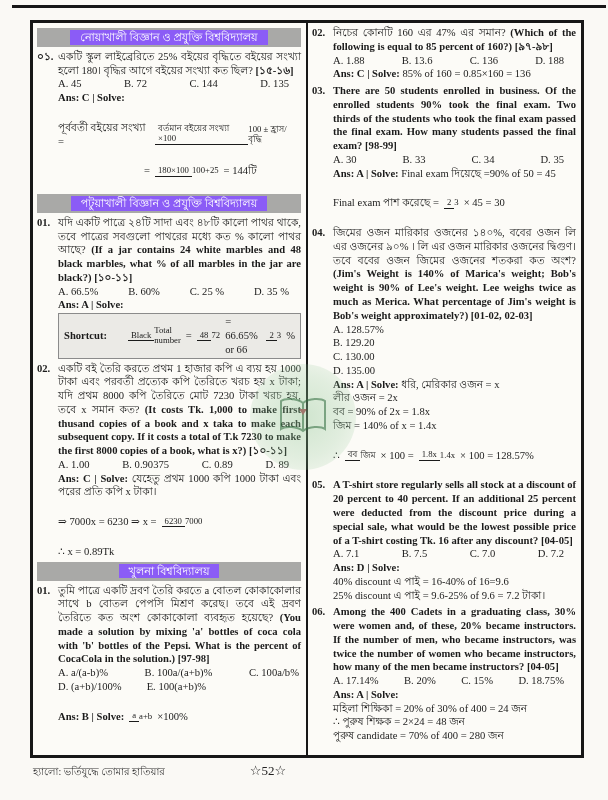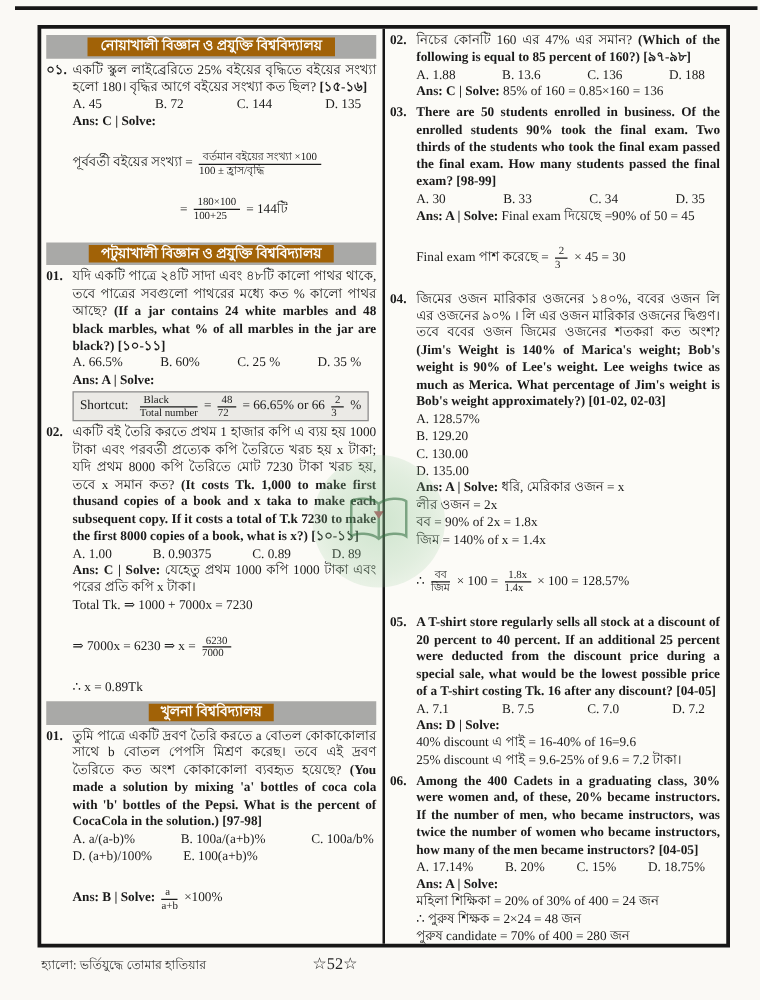--- a/index.html
+++ b/index.html
@@ -9,37 +9,37 @@
     font-family:"Liberation Serif","DejaVu Serif",serif;
   }
   .topline{position:absolute;left:12px;top:5px;width:594px;height:3px;background:#171717}
   .sheet{
     position:absolute;left:30px;top:20px;width:554px;height:738px;
     border:3px solid #171717;background:#fcfbf7;display:flex;box-sizing:border-box;
   }
   .col{flex:1;padding:3px 5px 2px 4px;font-size:10.6px;line-height:1.3;overflow:hidden;box-sizing:border-box}
   .col.leftc{border-right:2.5px solid #171717}
   .sec{background:#a9a9a7;text-align:center;margin:2px 0 3px 0;padding:2px 0}
-  .sec-t{background:#a16207;color:#fff;font-weight:bold;padding:0 10px;font-size:11.2px;display:inline-block}
+  .sec-t{background:#8b5cf6;color:#fff;font-weight:normal;padding:0 10px;font-size:11.2px;display:inline-block}
   .q{position:relative;padding-left:21px;margin-bottom:3px}
   .qnum{position:absolute;left:0;top:0;font-weight:bold}
   .qtext{text-align:justify}
   .en{font-weight:bold}
   .ref{font-weight:bold;white-space:nowrap}
   .opts{display:flex;justify-content:space-between;padding-right:12px}
   .opts3{display:flex;justify-content:space-between;padding-right:2px}
   .opts2{display:flex;gap:25px}
   .optgrid{display:grid;grid-template-columns:1fr;padding-right:16px}
   .ansline{margin-top:0px;text-align:justify}
   .ansline b{font-weight:bold}
   .sline{display:flex;align-items:center;flex-wrap:nowrap;gap:2px;margin:16px 0}
-  .frac{display:inline-flex;flex-direction:column;vertical-align:middle;line-height:1.12;font-size:0.82em;margin:0 3px}
+  .frac{display:inline-flex;flex-direction:row;align-items:center;vertical-align:middle;line-height:1.12;font-size:0.82em;margin:0 3px}
   .frac .fn{border-bottom:1px solid #1b1b1b;padding:0 3px}
   .shortcut{display:flex;align-items:center;background:#ebeae6;border:1px solid #8b8b8b;padding:1px 5px;margin:1px 0 2px 0;width:fit-content;gap:2px}
-  .shortcut .lbl{font-weight:normal;margin-right:4px}
+  .shortcut .lbl{font-weight:bold;margin-right:16px}
   .indent{padding-left:86px}
   .wm{
     position:absolute;left:250px;top:364px;width:106px;height:106px;border-radius:50%;
     background:radial-gradient(circle, rgba(140,195,145,0.40) 0%, rgba(140,195,145,0.24) 55%, rgba(140,195,145,0.04) 100%);
     z-index:6;pointer-events:none;display:flex;align-items:center;justify-content:center;
   }
   .wm svg{opacity:.55}
   .footer-brand{position:absolute;left:33px;top:764px;font-size:10px;color:#333}
   .footer-page{position:absolute;left:0;top:763px;width:536px;text-align:center;font-size:13px;color:#222}
 </style>
@@ -138,21 +138,20 @@
       <div class="opts">
         <span>A. 1.00</span>
         <span>B. 0.90375</span>
         <span>C. 0.89</span>
         <span>D. 89</span>
       </div>
       <div class="ansline">
         <b>Ans: C | Solve:</b>
         <span>যেহেতু প্রথম 1000 কপি 1000 টাকা এবং পরের প্রতি কপি x টাকা।</span>
       </div>
-      <div>Total Tk. ⇒ 1000 + 7000x = 7230</div>
       <div class="sline">
         <span>⇒ 7000x = 6230 ⇒ x =</span>
         <span class="frac">
           <span class="fn">6230</span>
           <span class="fd">7000</span>
         </span>
       </div>
       <div>∴ x = 0.89Tk</div>
     </div>
 

